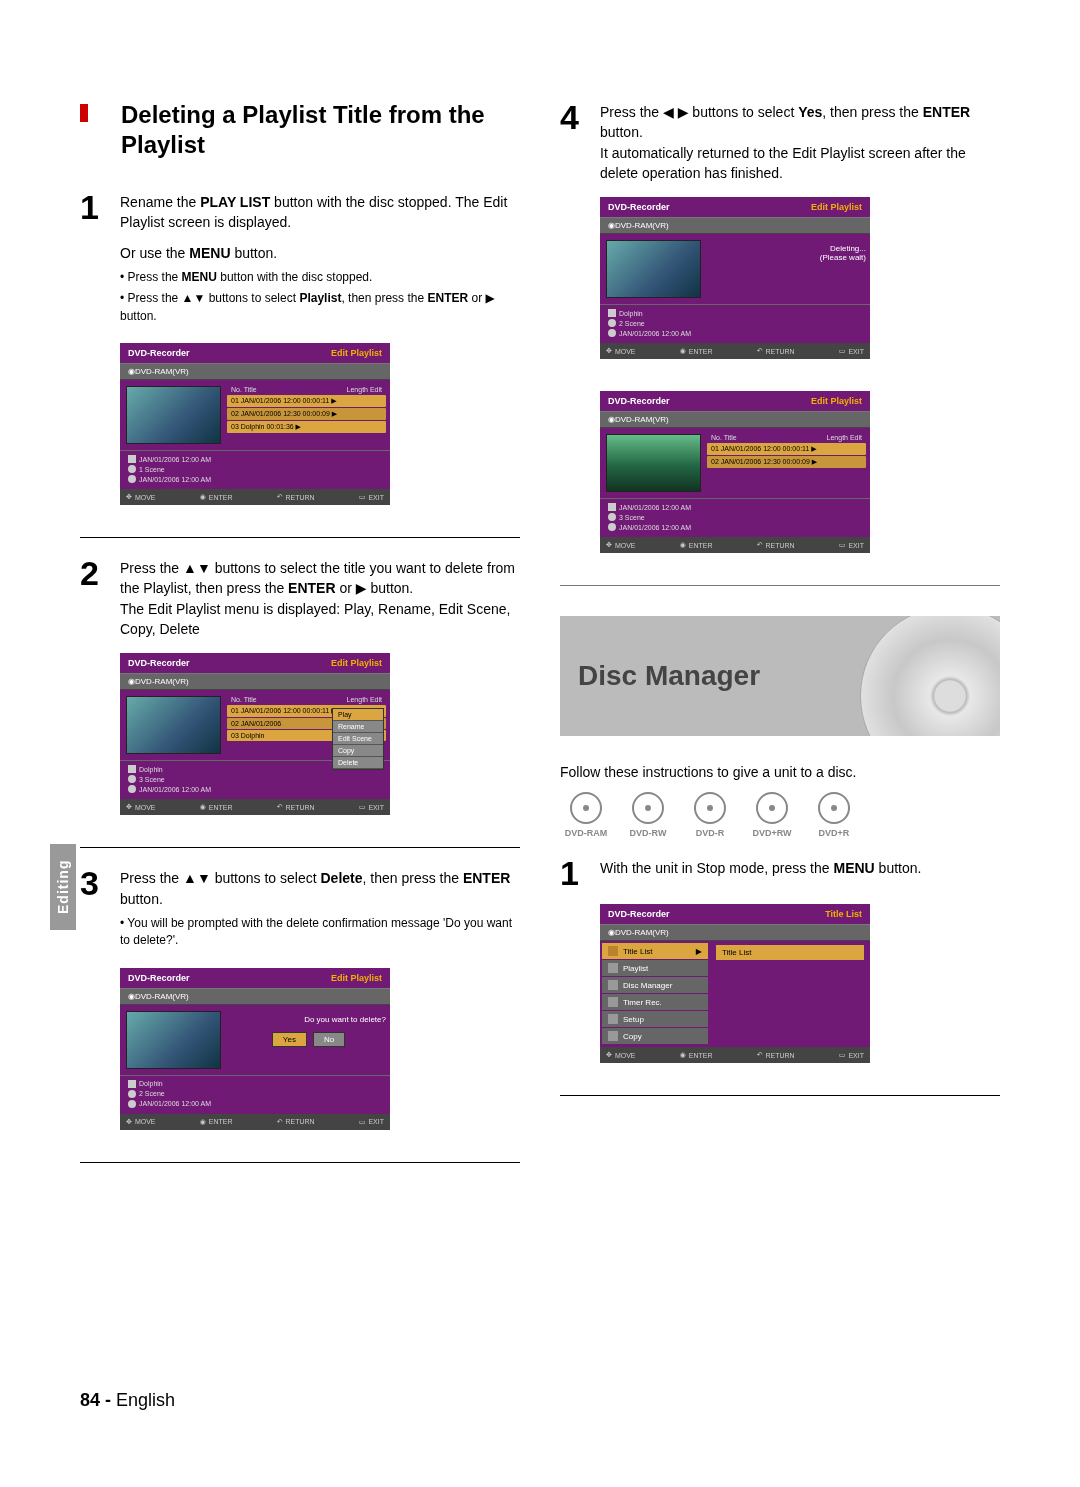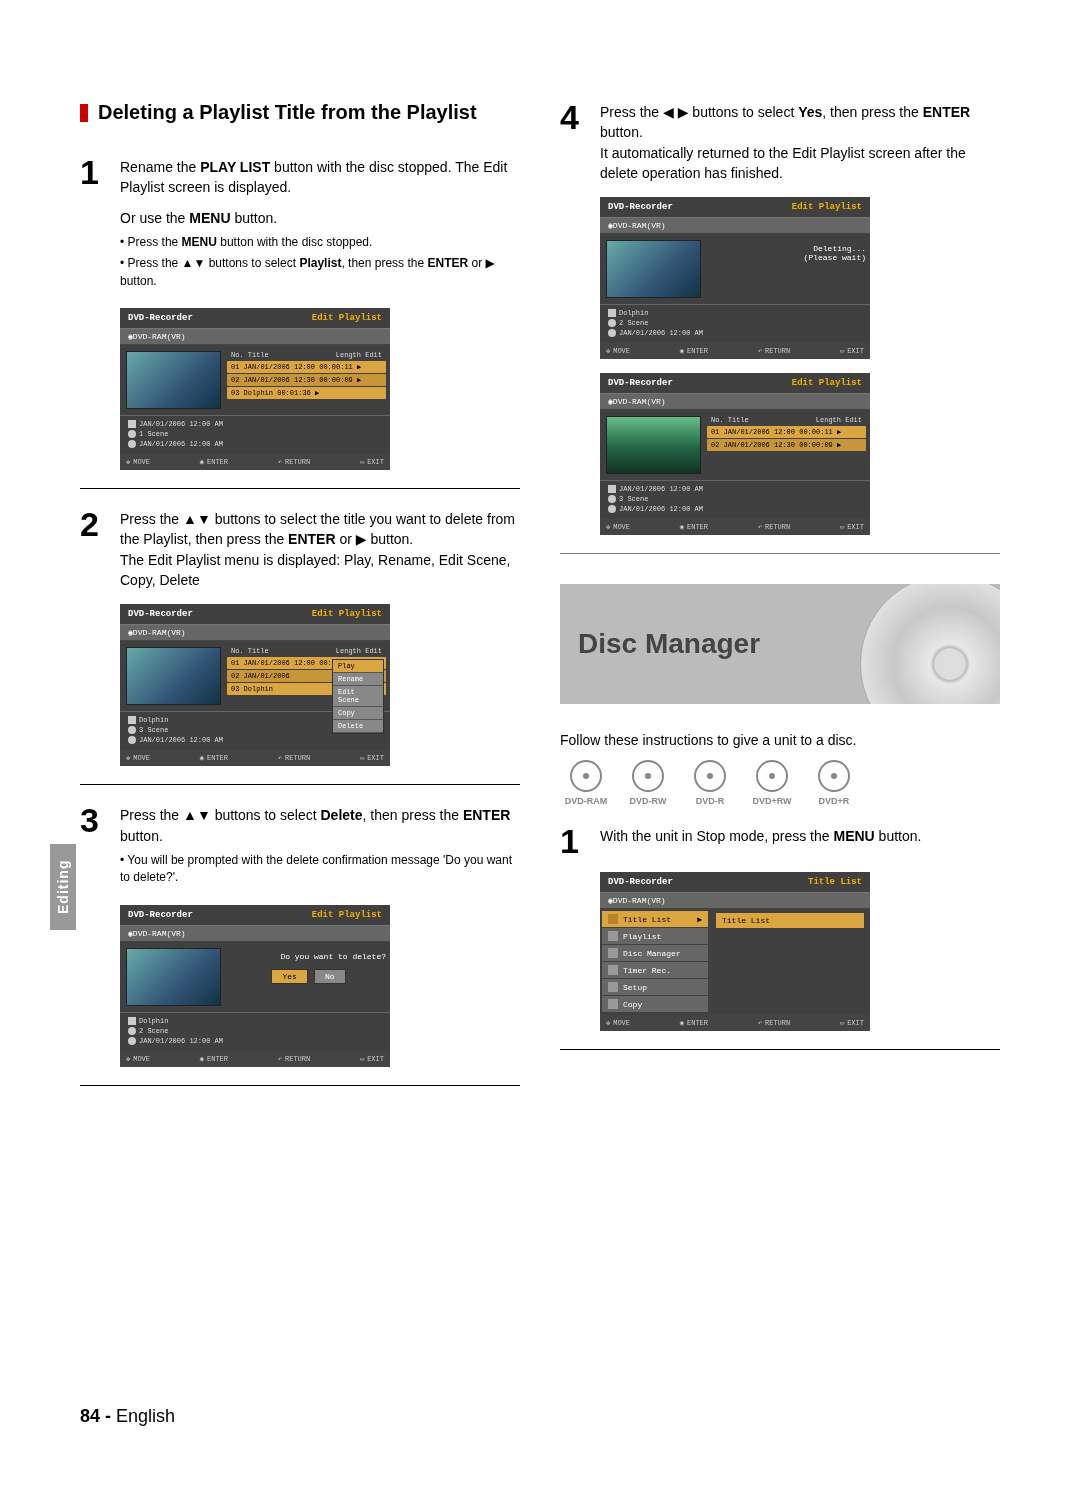--- a/index.html
+++ b/index.html
@@ -2,30 +2,30 @@
 <html><head>
 <meta charset="utf-8">
 <style>
   * { margin: 0; padding: 0; box-sizing: border-box; }
   body { font-family: Arial, Helvetica, sans-serif; background: #fff; width: 1080px; height: 1487px; position: relative; padding: 100px 80px 60px 80px; }
   .page { display: flex; gap: 40px; position: relative; }
   .col { flex: 1; min-width: 0; }
   .side-tab { position: absolute; left: 50px; top: 930px; transform: rotate(-90deg); transform-origin: left top; background: #999; color: #fff; font-size: 14px; padding: 5px 16px; font-weight: bold; letter-spacing: 1px; }
   .heading-row { display: flex; align-items: flex-start; margin-bottom: 30px; }
   .red-bar { width: 8px; height: 18px; background: #c00; margin-right: 10px; margin-top: 4px; flex-shrink: 0; }
-  .heading { font-size: 20px; font-weight: bold; line-height: 1.25; }
+  .heading { font-size: 24px; font-weight: bold; line-height: 1.25; margin-left: 23px; }
   .step { display: flex; align-items: flex-start; margin-bottom: 10px; }
   .step-num { font-size: 34px; font-weight: bold; margin-right: 12px; line-height: 1; min-width: 28px; }
   .step-text { font-size: 14px; line-height: 1.45; padding-top: 2px; }
   .step-text b { font-weight: bold; }
   .bullet-list { padding-left: 0; margin-top: 6px; }
   .bullet-list li { font-size: 12px; line-height: 1.45; list-style: none; margin-bottom: 4px; }
   .hr { border: none; border-top: 1px solid #000; margin: 18px 0 18px 0; }
   .hr-light { border: none; border-top: 1px solid #777; margin: 18px 0 30px 0; }
-  .screenshot { width: 270px; background: #404040; margin: 14px auto 4px 40px; color: #fff; font-size: 8px; font-family: Liberation Mono, monospace; }
+  .screenshot { width: 270px; background: #701a75; margin: 14px auto 32px 40px; color: #fff; font-size: 8px; font-family: Liberation Sans, sans-serif; }
   .ss-header { display: flex; justify-content: space-between; padding: 5px 8px; font-size: 9px; font-weight: bold; }
   .ss-header .right { color: #f4b000; }
   .ss-sub { background: #666; padding: 3px 8px; font-size: 8px; display: flex; align-items: center; border-top: 1px solid #777; border-bottom: 1px solid #444;}
   .ss-body { display: flex; padding: 0; min-height: 70px; }
   .ss-thumb { width: 95px; height: 58px; background: linear-gradient(135deg,#6aa 0%, #357 60%, #134 100%); margin: 6px; border: 1px solid #222; position: relative; flex-shrink:0; }
   .ss-thumb.sea-otter { background: linear-gradient(180deg,#6b8 0%, #264 55%, #132 100%); }
   .ss-list { flex: 1; padding: 4px 4px 4px 0; }
   .ss-list-header { display: flex; font-size: 7px; color: #ddd; padding: 2px 4px; }
   .ss-row { background: #dba640; color: #000; font-size: 7px; padding: 2px 4px; margin-bottom: 1px; display: flex; justify-content: space-between; align-items: center; border-radius: 1px; }
   .ss-row.alt { background: #c8963a; }
@@ -42,21 +42,21 @@
   .ss-btn { background: #dba640; color: #000; padding: 2px 10px; font-size: 8px; border:1px solid #333;}
   .ss-btn.alt { background: #888; color: #fff; }
   .section-banner { background: #bbb; height: 120px; width: 100%; position: relative; margin-bottom: 24px; display: flex; align-items: center; padding-left: 18px; overflow: hidden; }
   .section-banner .title { font-size: 28px; font-weight: bold; color: #444; z-index:2; }
   .section-banner .disc { position: absolute; right: -40px; top: -10px; width: 180px; height: 180px; border-radius: 50%; background: radial-gradient(circle at center, #ddd 0%, #ddd 12%, #bbb 13%, #e8e8e8 16%, #c8c8c8 45%, #e0e0e0 70%); border: 1px solid #aaa; }
   .disc-icons { display: flex; gap: 10px; margin: 10px 0 18px 0; }
   .disc-icon { display: flex; flex-direction: column; align-items: center; width: 52px; }
   .disc-icon .circ { width: 32px; height: 32px; border: 2px solid #888; border-radius: 50%; position: relative; display:flex; align-items:center; justify-content:center; }
   .disc-icon .circ::after{ content:""; width:6px; height:6px; background:#888; border-radius:50%;}
   .disc-icon .lbl { font-size: 9px; color: #888; font-weight: bold; margin-top: 4px; white-space: nowrap; text-align:center; }
-  .footer { position: absolute; bottom: 60px; left: 80px; font-size: 18px; }
+  .footer { position: absolute; bottom: 76px; left: 80px; font-size: 18px; }
   .footer b { font-weight: bold; }
   .mini-icon { width:8px; height:8px; display:inline-block; margin-right:3px; }
   .mi-cal { background:#ccc; }
   .mi-scene { background:#ccc; border-radius:50%; }
   .mi-clock { background:#ccc; border-radius:50%; }
   .menu-list { flex:1; padding: 2px; }
   .menu-item { background:#666; padding:3px 6px; font-size:8px; color:#fff; margin-bottom:1px; display:flex; align-items:center; border-radius:0;}
   .menu-item.sel { background:#dba640; color:#000; justify-content:space-between;}
   .menu-item .mi{ width:10px; height:10px; background:#999; margin-right:5px; display:inline-block;}
   .menu-item.sel .mi{ background:#b8832a;}

